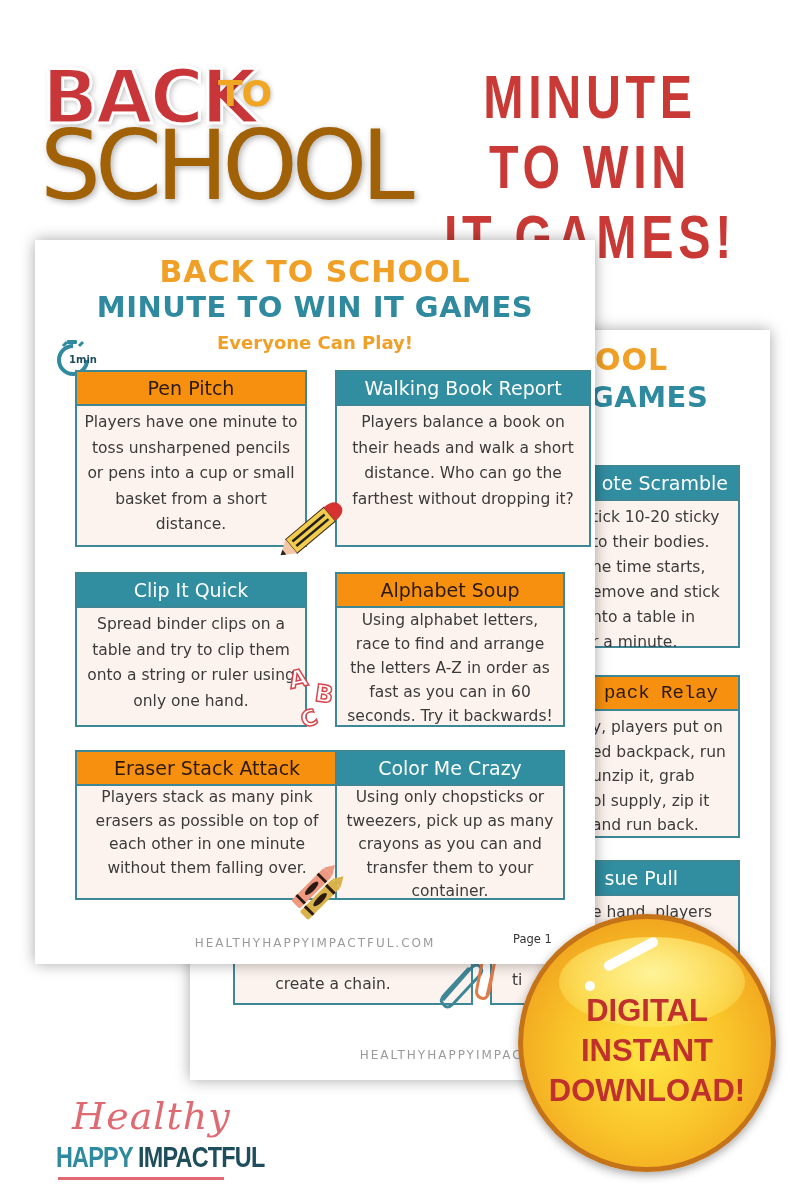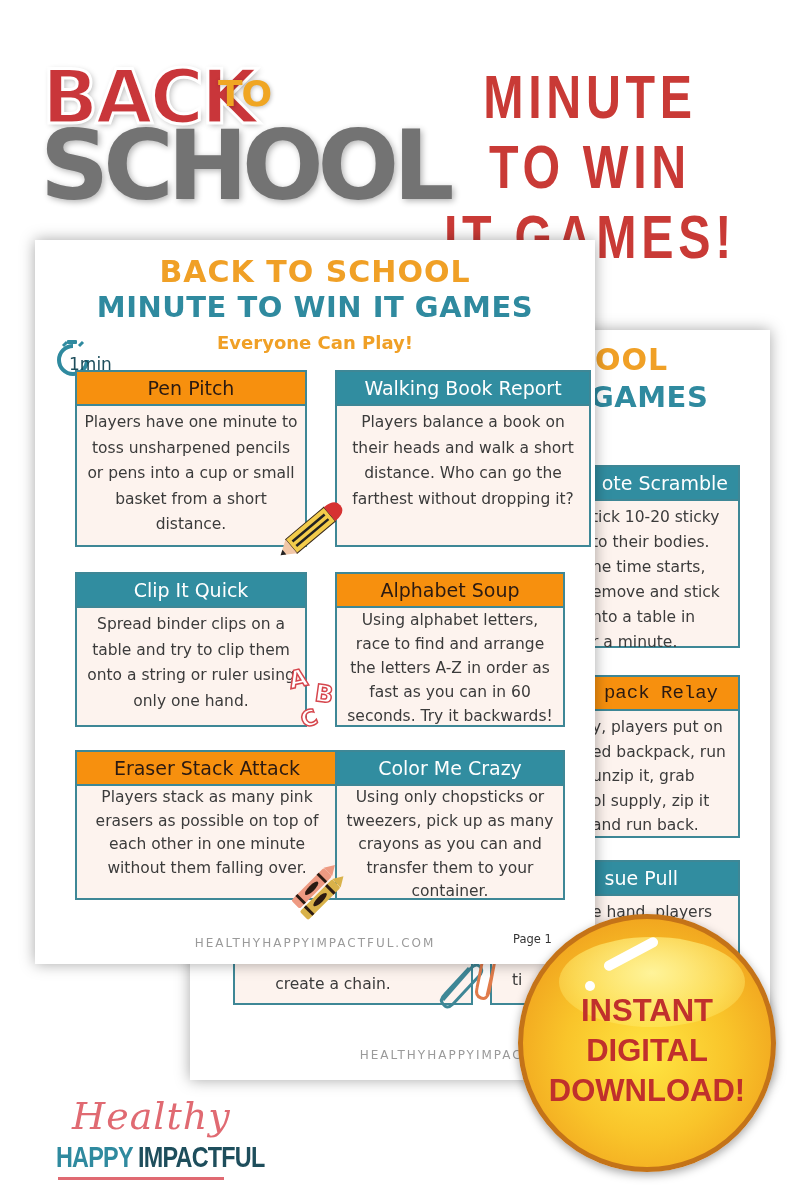--- a/index.html
+++ b/index.html
@@ -17,23 +17,23 @@
   }
   .logo-to {
     position: absolute; left: 218px; top: 76px;
     font-family: "DejaVu Sans", sans-serif; font-weight: bold;
     font-size: 36px; line-height: 36px; letter-spacing: -1px;
     color: #f0a623;
     text-shadow: 1px 1px 4px rgba(0,0,0,0.25);
   }
   .logo-school {
     position: absolute; left: 40px; top: 118px;
-    font-family: "DejaVu Sans", sans-serif; font-weight: bold;
+    font-family: "DejaVu Sans", sans-serif; font-weight: normal;
     font-size: 96px; line-height: 96px; letter-spacing: -6px;
-    color: #737373;
+    color: #a16207;
     text-shadow: 2px 2px 6px rgba(0,0,0,0.30);
   }
   .headline {
     position: absolute; left: 395px; top: 62px; width: 390px;
     font-family: "Liberation Sans", sans-serif; font-weight: bold;
     font-size: 62px; line-height: 70px;
     color: #c93a36; text-align: center;
     letter-spacing: 6px; transform: scaleX(0.78); transform-origin: center top;
   }
 
@@ -206,21 +206,21 @@
   <div class="doc-title-2" style="top:50px;">MINUTE TO WIN IT GAMES</div>
   <div class="doc-sub" style="top:92px;">Everyone Can Play!</div>
 
   <div style="position:absolute; left:22px; top:98px; width:44px; height:40px;">
     <svg width="44" height="40" viewBox="0 0 44 40">
       <rect x="10" y="2" width="10" height="4" rx="1" fill="#2f8a9f"></rect>
       <path d="M6 8 L10 4" stroke="#2f8a9f" stroke-width="3"></path>
       <path d="M22 8 L26 4" stroke="#2f8a9f" stroke-width="3"></path>
       <path d="M16 8 A14 14 0 1 0 30 22" fill="none" stroke="#2f8a9f" stroke-width="4"></path>
     </svg>
-    <span style="position:absolute; left:12px; top:16px; font-family:'DejaVu Sans',sans-serif; font-weight:normal; font-size:17px; color:#1e4e5c;text-align:right;">1min</span>
+    <span style="position:absolute; left:12px; top:16px; font-family:'DejaVu Sans',sans-serif; font-weight:bold; font-size:10px; color:#1e4e5c;text-align:right;">1min</span>
   </div>
 
   <div class="card" style="left:40px; top:130px; width:232px; height:177px;">
     <div class="card-head orange">Pen Pitch</div>
     <div class="card-body">Players have one minute to toss unsharpened pencils or pens into a cup or small basket from a short distance.</div>
   </div>
 
   <div class="card" style="left:300px; top:130px; width:256px; height:177px;">
     <div class="card-head teal">Walking Book Report</div>
     <div class="card-body">Players balance a book on their heads and walk a short distance. Who can go the farthest without dropping it?</div>
@@ -278,22 +278,22 @@
 
   <div class="footer-site" style="top:696px;">HEALTHYHAPPYIMPACTFUL.COM</div>
   <div class="page-num" style="left:478px; top:684px;">Page 1</div>
 </div>
 
 <div class="badge">
   <div class="badge-gloss"></div>
   <div class="badge-shine"></div>
   <div class="badge-dot"></div>
   <div class="badge-text">
+    <div>DIGITAL</div>
     <div>INSTANT</div>
-    <div>DIGITAL</div>
     <div>DOWNLOAD!</div>
   </div>
 </div>
 
 <div>
   <div class="brand-healthy">Healthy</div>
   <div class="brand-happy">
     <span class="w1">HAPPY</span> <span class="w2">IMPACTFUL</span>
   </div>
   <div class="brand-line"></div>

